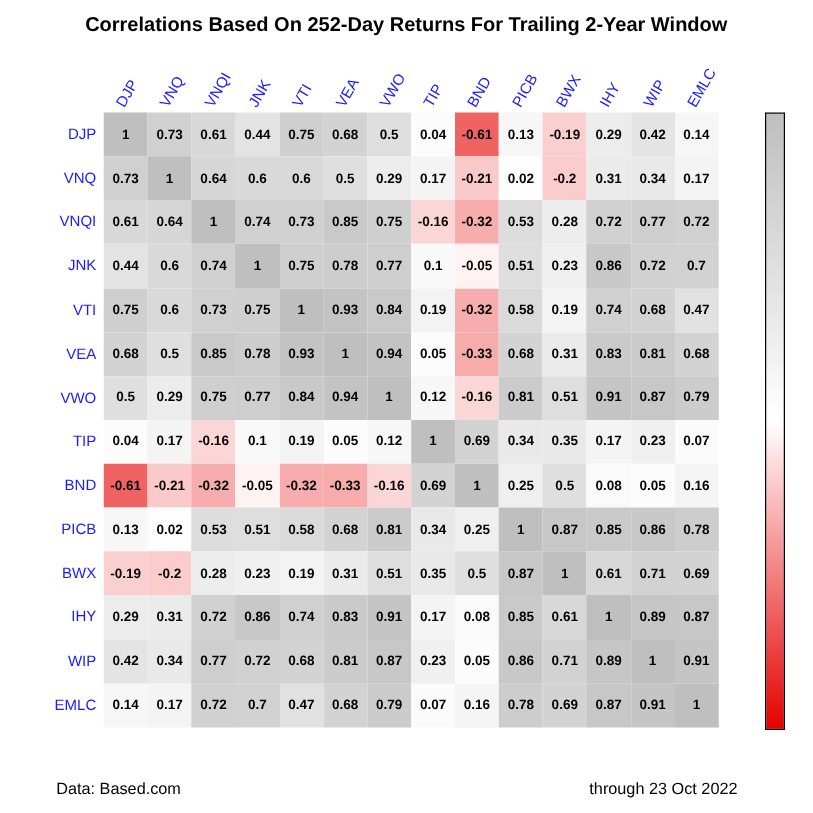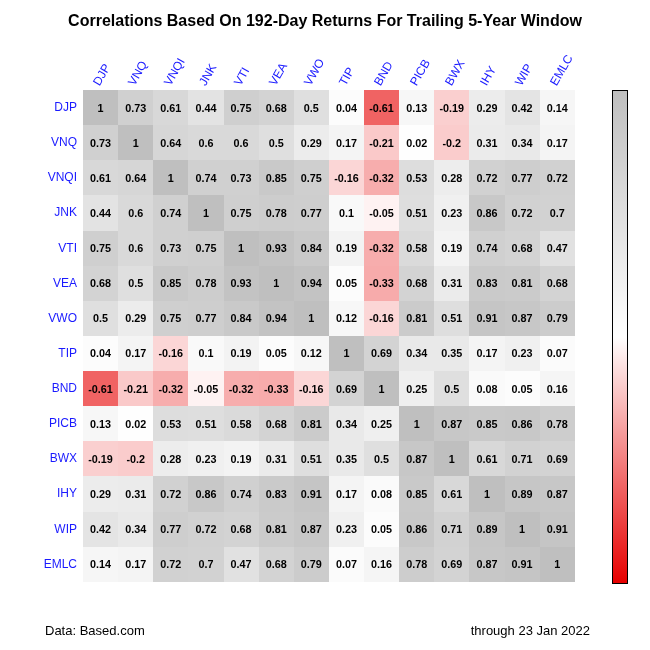--- a/index.html
+++ b/index.html
@@ -93,21 +93,21 @@
     left: 45px;
     right: 60px;
     font-size: 13px;
     display: flex;
     justify-content: space-between;
   }
 </style>
 </head>
 <body>
 
-<div class="title">Correlations Based On 192-Day Returns For Trailing 5-Year Window</div>
+<div class="title">Correlations Based On 252-Day Returns For Trailing 2-Year Window</div>
 
 <div class="chart-area">
   <div class="col-headers" id="col-headers">
       <span class="col-header" style="left: 19.3286px;">DJP</span>
       <span class="col-header" style="left: 54.4714px;">VNQ</span>
       <span class="col-header" style="left: 89.6143px;">VNQI</span>
       <span class="col-header" style="left: 124.757px;">JNK</span>
       <span class="col-header" style="left: 159.9px;">VTI</span>
       <span class="col-header" style="left: 195.043px;">VEA</span>
       <span class="col-header" style="left: 230.186px;">VWO</span>
@@ -335,14 +335,14 @@
         <div class="cell" style="background: rgb(191, 191, 191);">1</div>
       </div>
   </div>
 </div>
 
 <div class="legend" id="legend" style="background: linear-gradient(rgb(191, 191, 191) 0%, rgb(197, 197, 197) 5%, rgb(204, 204, 204) 10%, rgb(210, 210, 210) 15%, rgb(217, 217, 217) 20%, rgb(223, 223, 223) 25%, rgb(229, 229, 229) 30%, rgb(236, 236, 236) 35%, rgb(242, 242, 242) 40%, rgb(249, 249, 249) 45%, rgb(255, 255, 255) 50%, rgb(253, 229, 229) 55%, rgb(250, 204, 204) 60%, rgb(248, 179, 179) 65%, rgb(245, 153, 153) 70%, rgb(243, 128, 128) 75%, rgb(240, 102, 102) 80%, rgb(238, 77, 77) 85%, rgb(235, 51, 51) 90%, rgb(233, 26, 26) 95%, rgb(230, 0, 0) 100%);"></div>
 <div class="legend-ticks" id="legend-ticks"></div>
 
 <div class="footer">
   <span>Data: Based.com</span>
-  <span>through 23 Jan 2022</span>
+  <span>through 23 Oct 2022</span>
 </div>
 
 </body></html>

